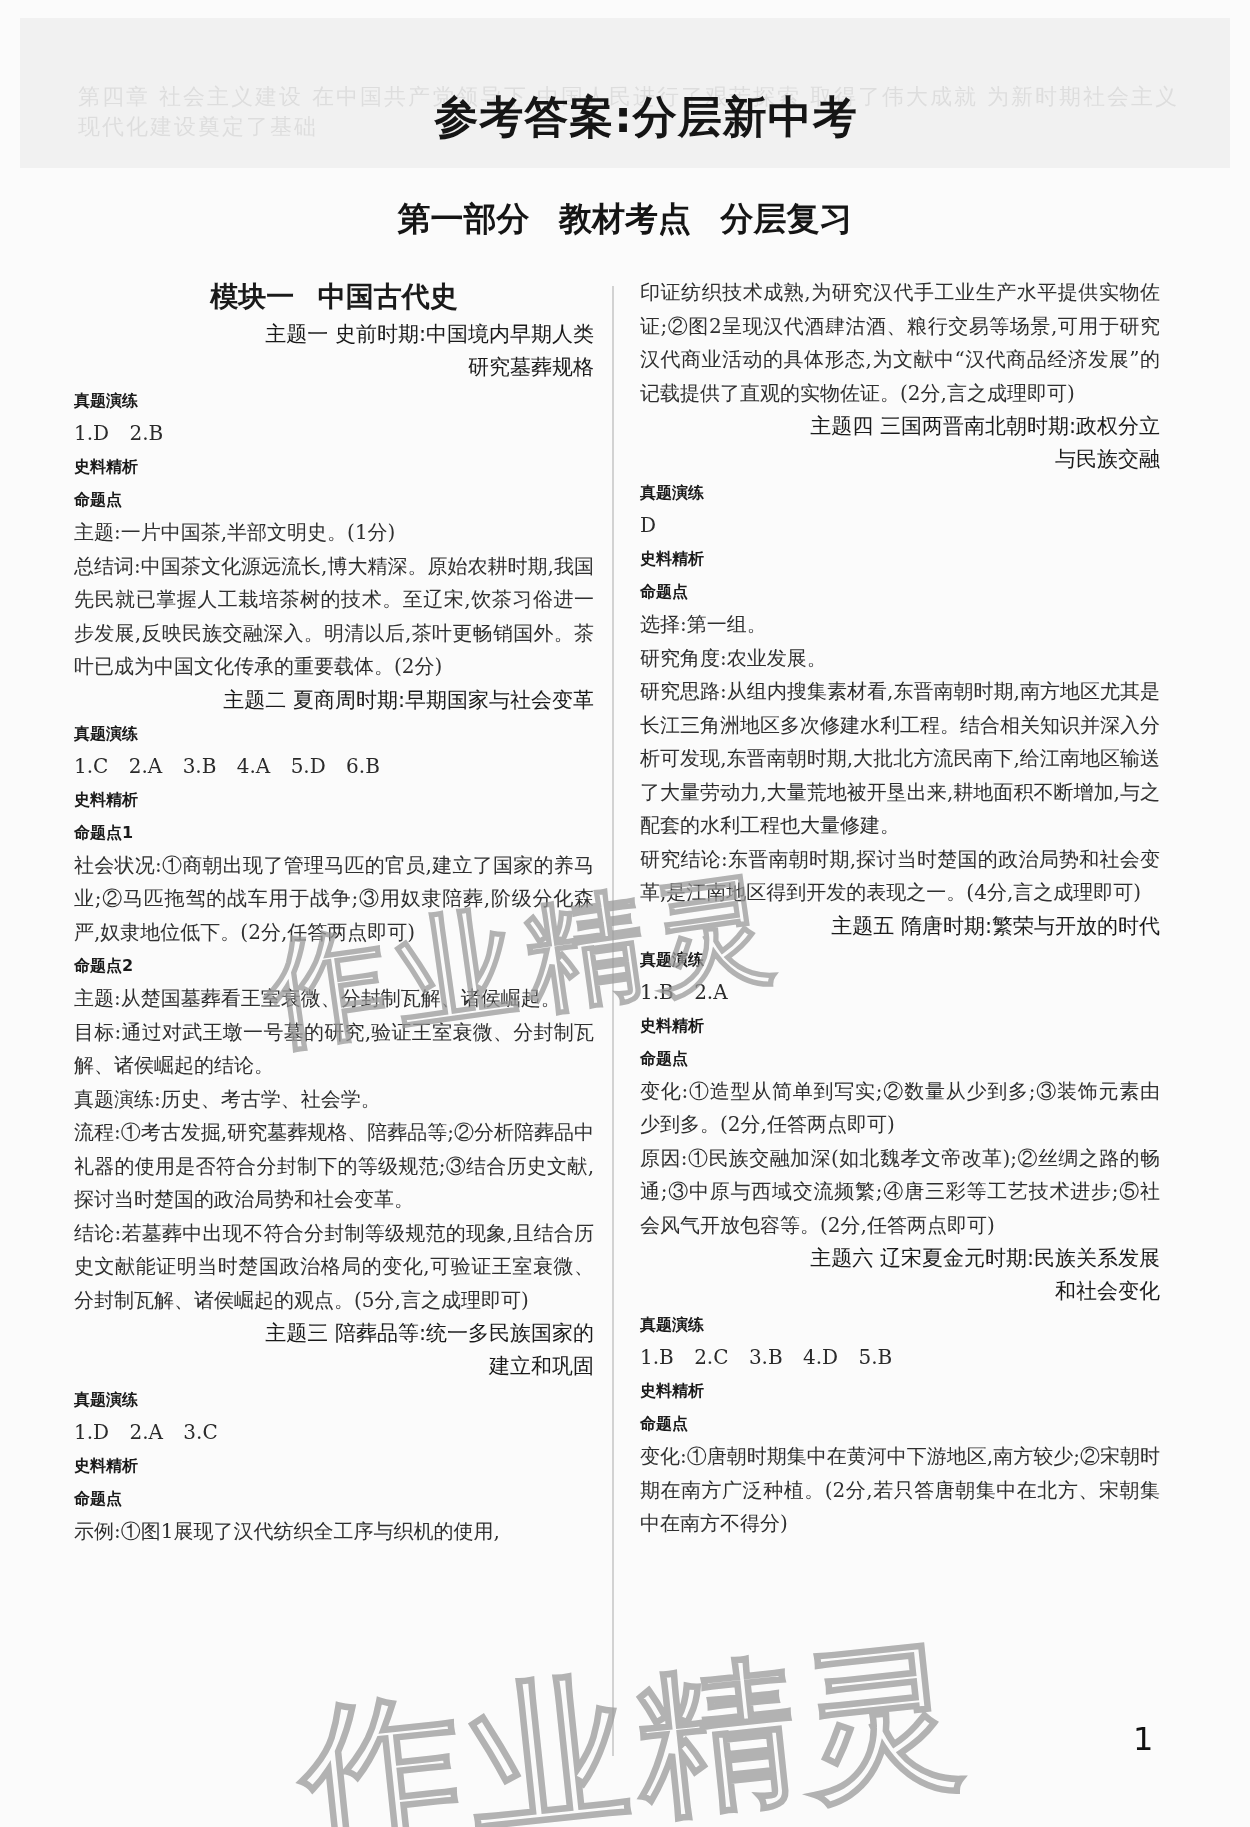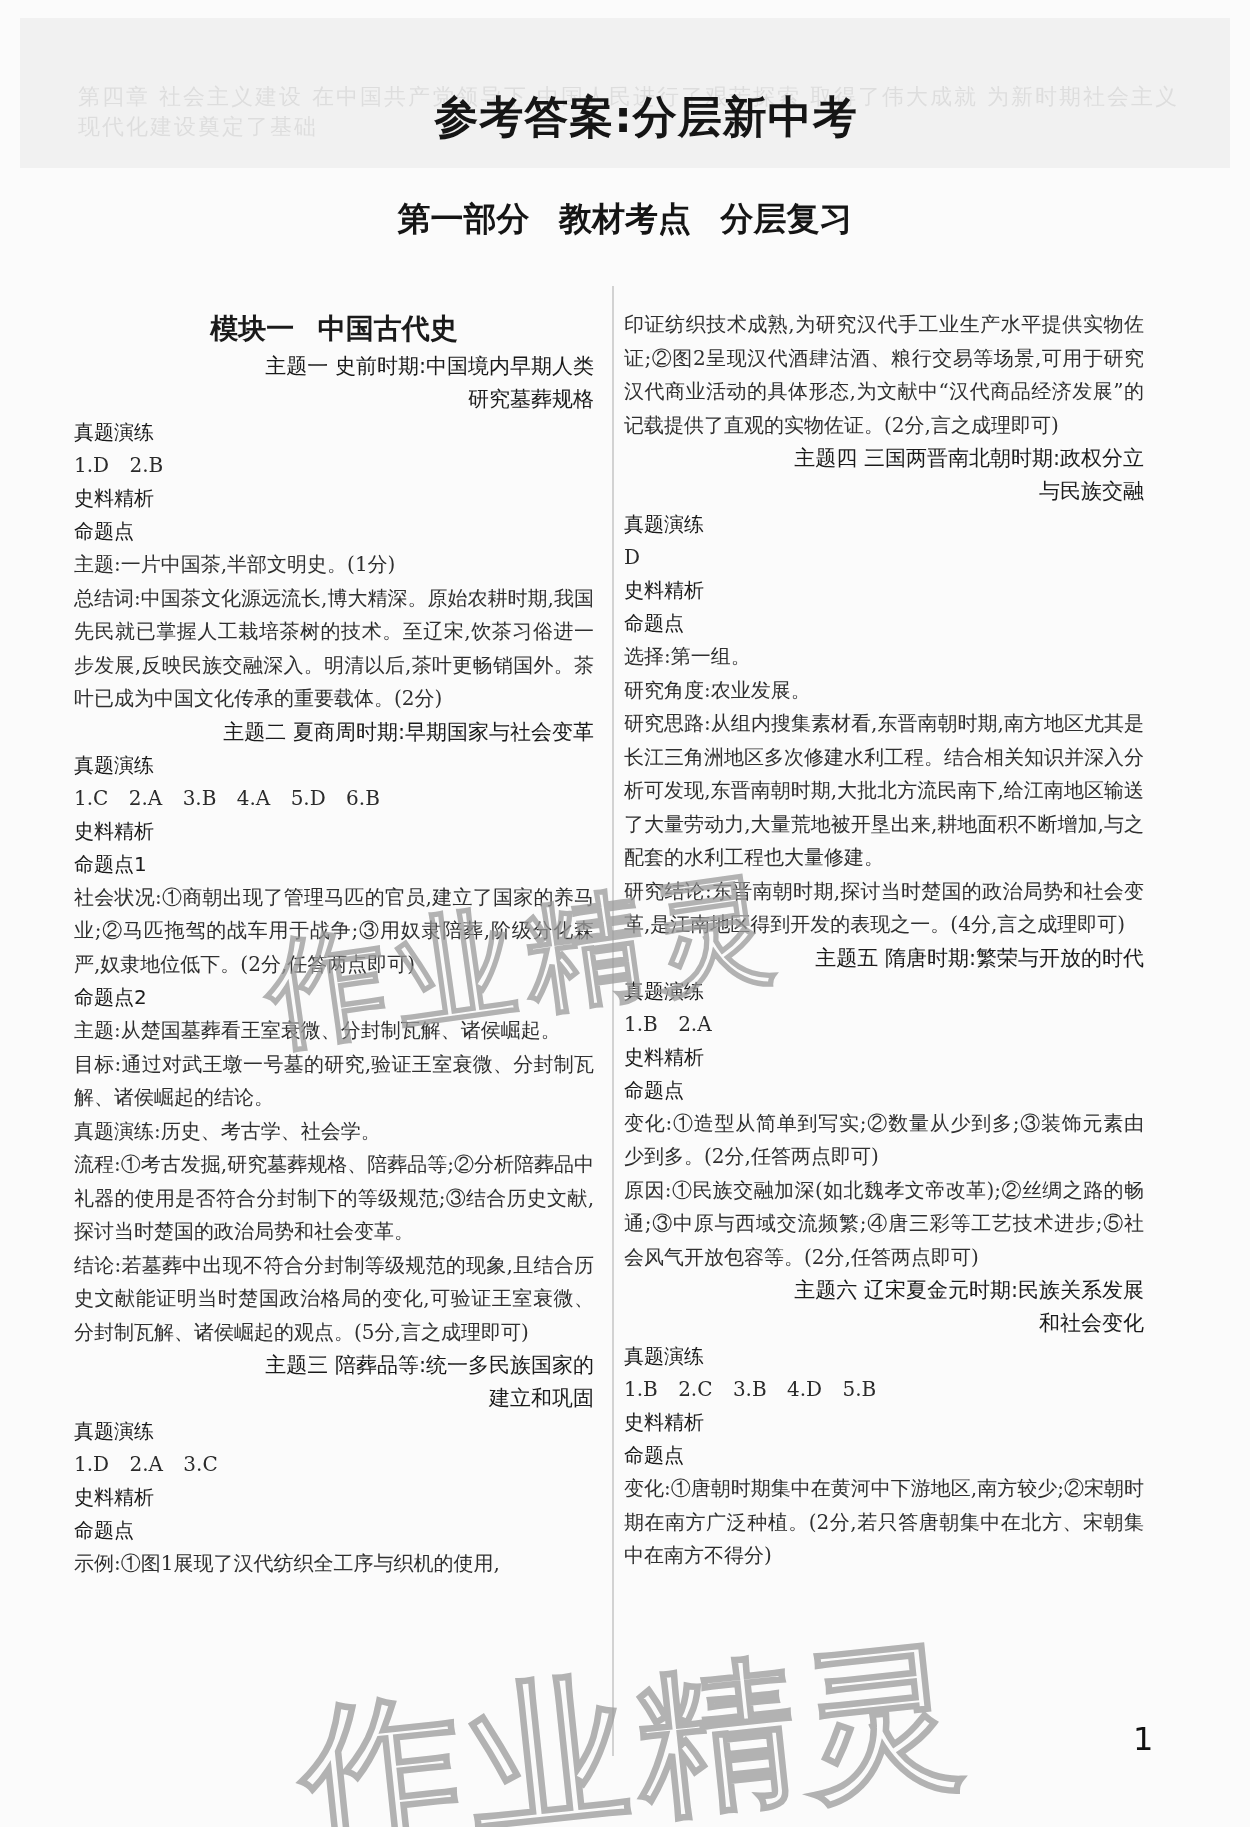--- a/index.html
+++ b/index.html
@@ -19,38 +19,38 @@
   .main-title {
     position:absolute; left:0; top:88px; width:1250px; text-align:center;
     font-family:"DejaVu Sans","Liberation Sans",sans-serif; font-weight:bold;
     font-size:44px; color:#151515; letter-spacing:1px;margin-left:21px;
   }
   .part-title {
     position:absolute; left:0; top:197px; width:1250px; text-align:center;
     font-family:"DejaVu Sans","Liberation Sans",sans-serif; font-weight:bold;
     font-size:33px; color:#151515; word-spacing:18px;
   }
-  .col { position:absolute; top:278px; width:520px;margin-top:32px; }
+  .col { position:absolute; top:278px; width:520px; }
   .col.left { left:74px; }
-  .col.right { left:624px; top:276px; }
+  .col.right { left:640px; top:276px; }
   .divider {
     position:absolute; left:612px; top:286px; width:2px; height:1470px; background:#d2d2d2;
   }
   .module-title {
     text-align:center; font-family:"DejaVu Sans","Liberation Sans",sans-serif;
     font-weight:bold; font-size:28px; line-height:38px; color:#1a1a1a; margin-bottom:2px;
     word-spacing:14px;
   }
   .topic-title {
     text-align:right; font-family:"DejaVu Sans","Liberation Sans",sans-serif;
     font-weight:normal; font-size:21px; line-height:33px; color:#1a1a1a;
   }
   .sub-head {
-    font-family:"DejaVu Sans","Liberation Sans",sans-serif; font-weight:normal;
-    font-size:20px; line-height:33px; color:#1a1a1a;
+    font-family:"DejaVu Sans","Liberation Sans",sans-serif; font-weight:bold;
+    font-size:16px; line-height:33px; color:#1a1a1a;
   }
   .answers { font-size:20px; line-height:33px; word-spacing:14px; }
   .para {
     font-size:20px; line-height:33.5px; text-align:justify; color:#2f2f2f;
   }
   .page-number {
     position:absolute; left:1133px; top:1720px; font-family:"DejaVu Sans","Liberation Sans",sans-serif;
     font-size:32px; color:#111;
   }
   .watermark {

